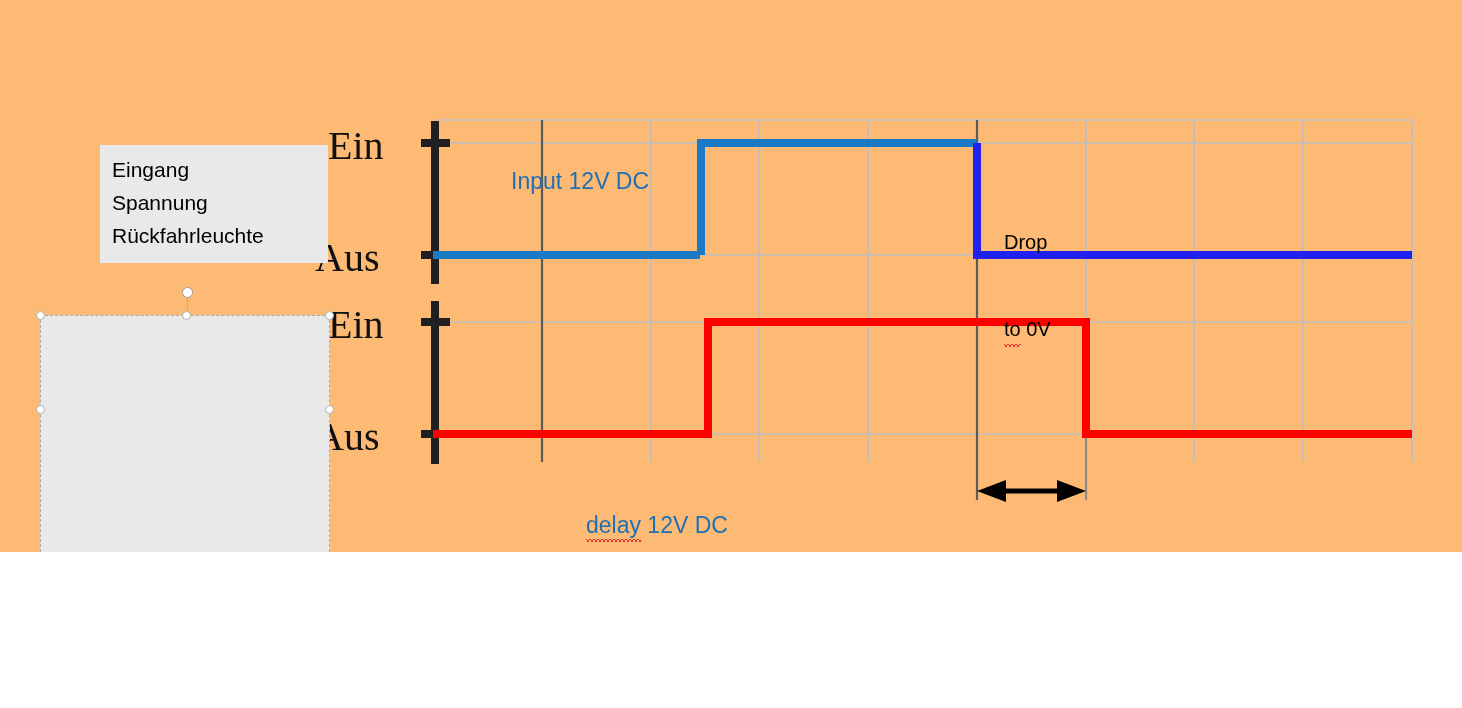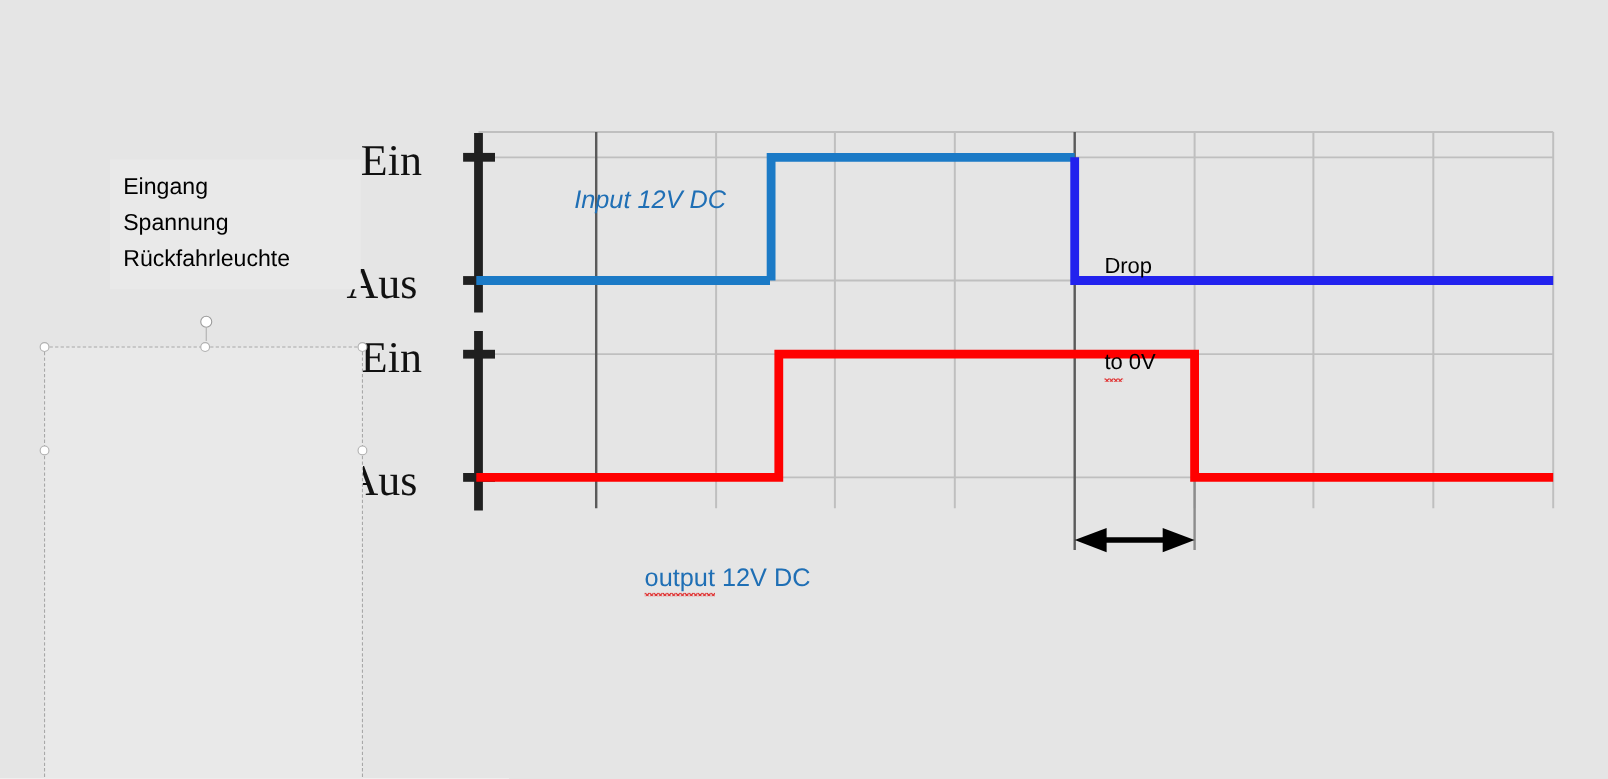--- a/index.html
+++ b/index.html
@@ -8,22 +8,22 @@
     padding: 0;
     background: #ffffff;
   }
   body {
     font-family: "Liberation Sans", sans-serif;
     -webkit-font-smoothing: antialiased;
   }
   #stage {
     position: relative;
     width: 1462px;
-    height: 708px;
-    background: #e5e5e5;
+    height: 552px;
+    background: #fdba74;
     overflow: hidden;
   }
 
   
   .label-box {
     position: absolute;
     background: #e9e9e9;
     color: #000000;
     font-size: 21px;
     line-height: 1.58;
@@ -191,23 +191,23 @@
     <span class="handle" style="left:-5px;  top:-5px;"></span>
     <span class="handle" style="left:141px; top:-5px;"></span>
     <span class="handle" style="right:-5px; top:-5px;"></span>
     <span class="handle" style="left:-5px;  top:89px;"></span>
     <span class="handle" style="right:-5px; top:89px;"></span>
     
     
     
   </div>
 
-  <div class="annot annot-blue" style="left:522px; top:168px;font-style:italic;">Input 12V DC</div>
+  <div class="annot annot-blue" style="left:511px; top:168px;">Input 12V DC</div>
 
   <div class="annot annot-black" style="left:1004px; top:170px;">
     <div>Drop</div>
     <div><span class="spell">to</span><span> 0V</span></div>
   </div>
 
-  <div class="annot annot-blue" style="left:586px; top:512px;"><span class="spell">output</span><span> 12V DC</span></div>
+  <div class="annot annot-blue" style="left:586px; top:512px;"><span class="spell">delay</span><span> 12V DC</span></div>
 
 
 </div>
 
 </body></html>

